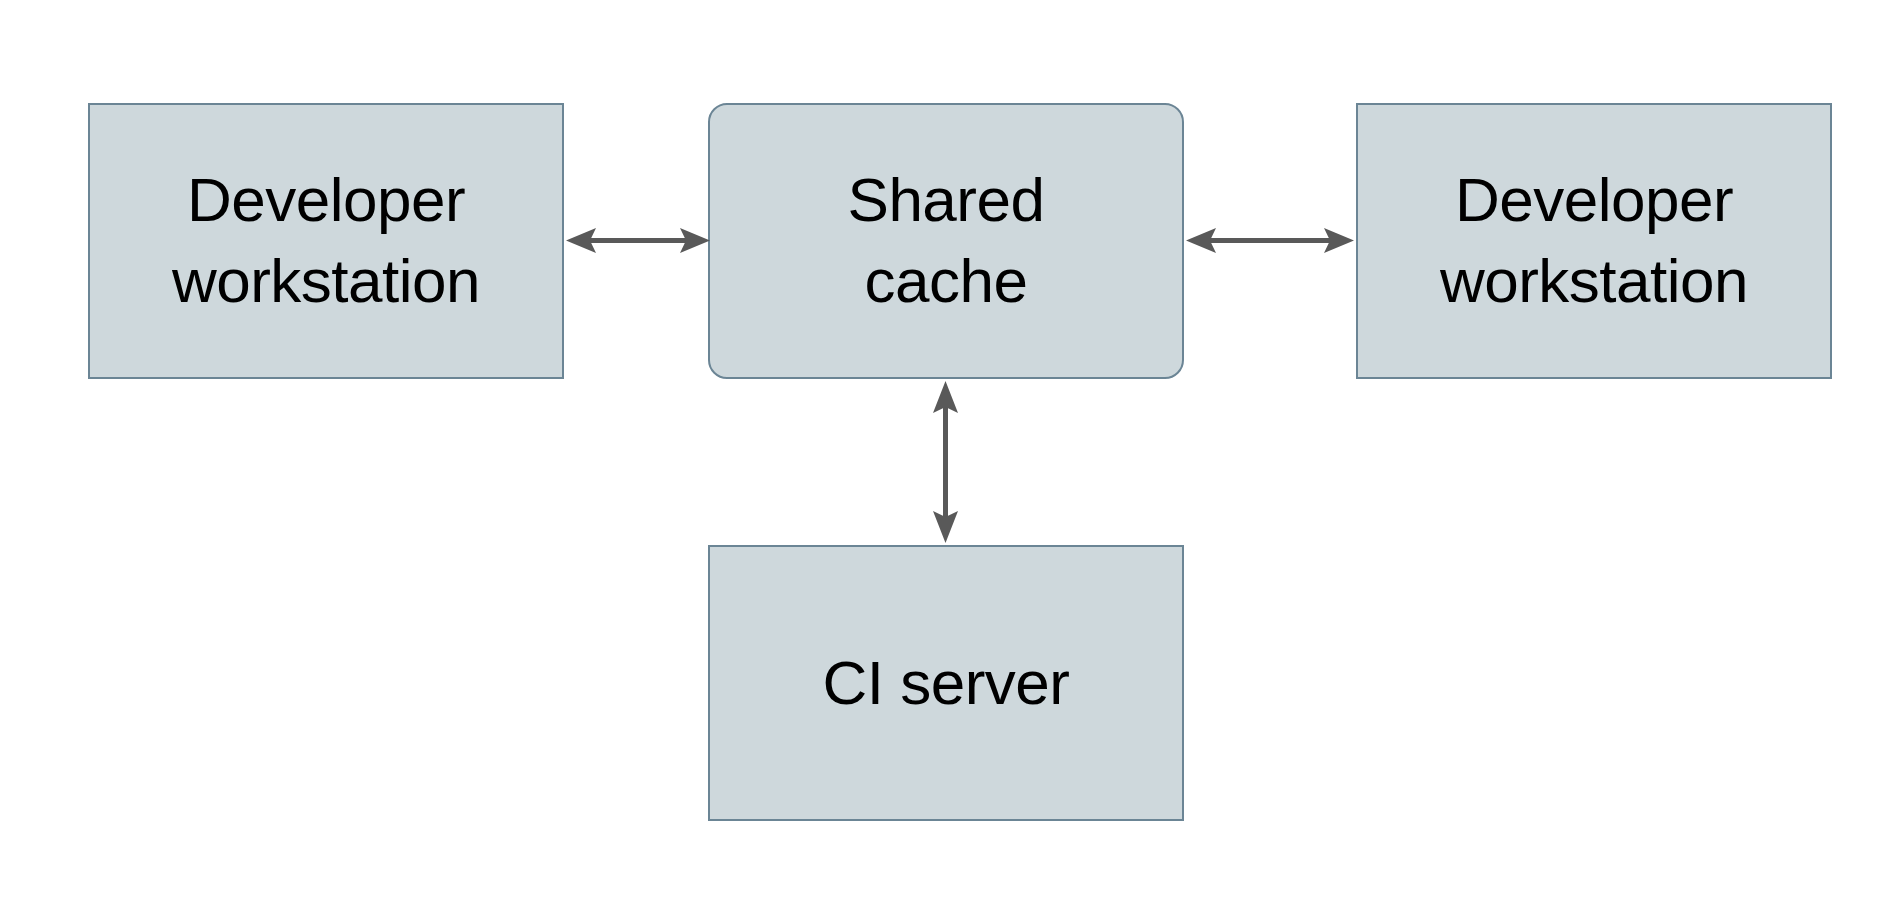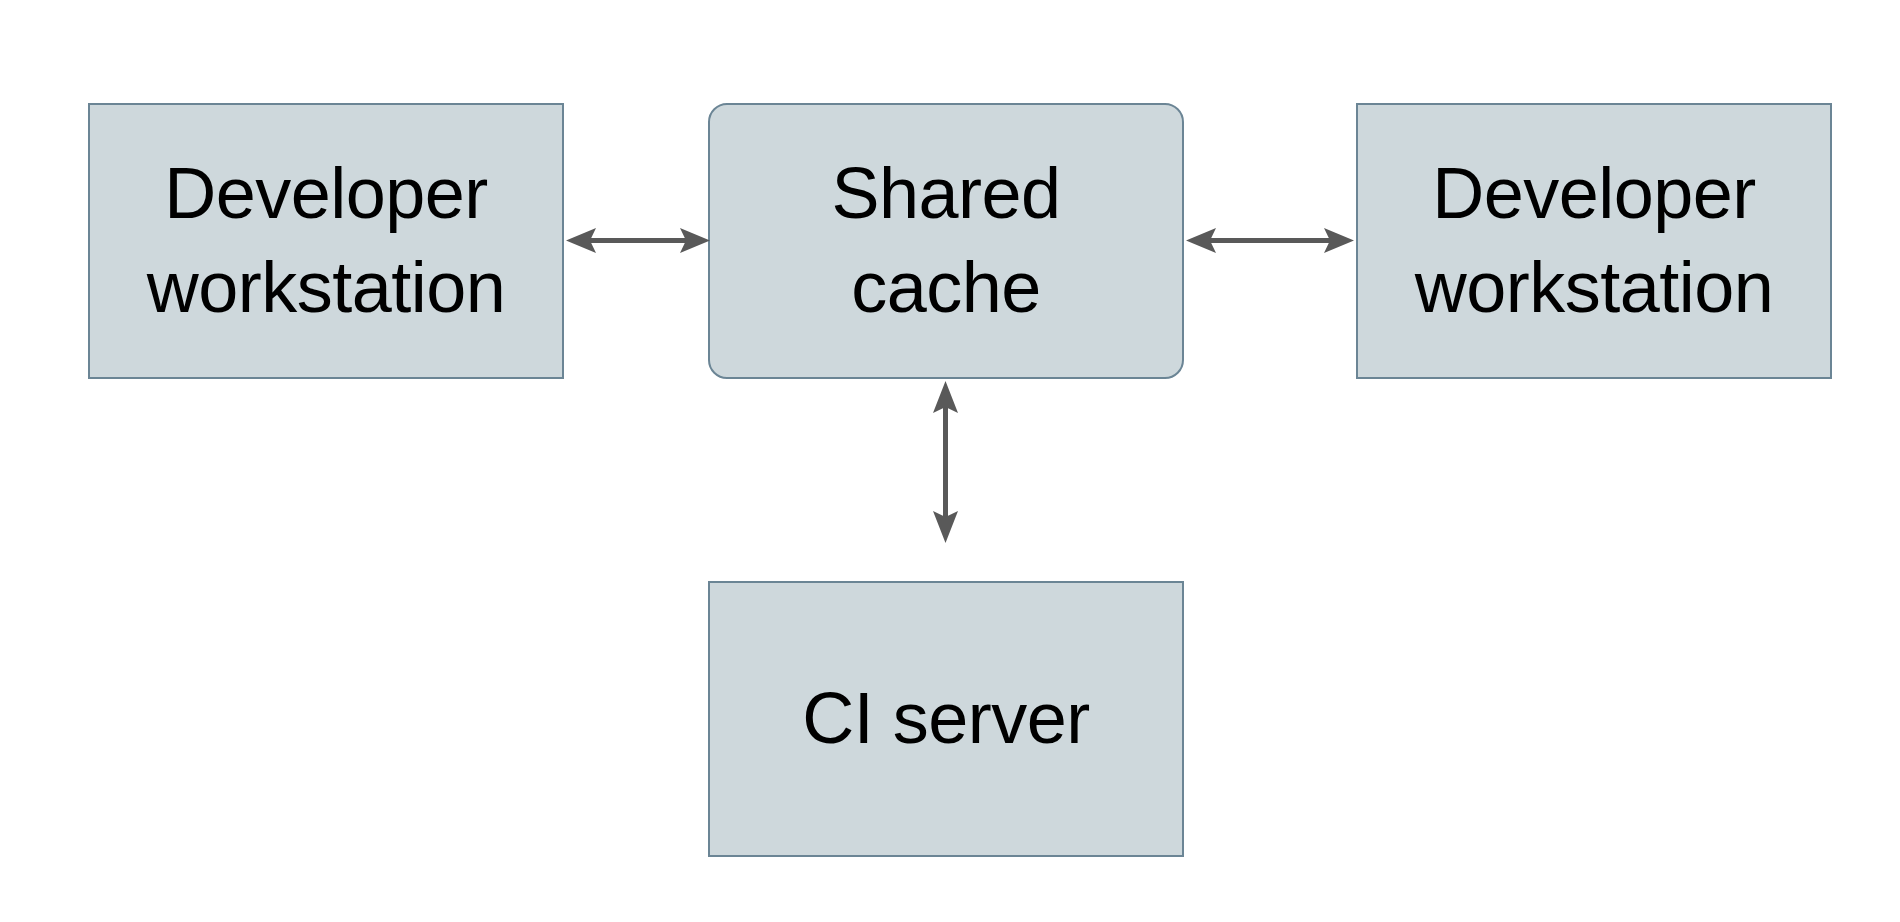--- a/index.html
+++ b/index.html
@@ -20,21 +20,21 @@
     box-sizing: border-box;
     background: #ced8dc;
     border: 2px solid #6b8595;
     display: flex;
     align-items: center;
     justify-content: center;
     text-align: center;
   }
   .node-label {
     color: #000000;
-    font-size: 72px;
+    font-size: 62px;
     line-height: 1.30;
     font-weight: 400;
     letter-spacing: -0.5px;
     white-space: pre-line;
     padding: 0 10px;
   }
   .edge {
     position: absolute;
     overflow: visible;
   }
@@ -56,21 +56,21 @@
   <div class="node" id="node-1" style="left:708px; top:103px; width:476px; height:276px;border-radius:19px;">
     <span class="node-label">Shared
 cache</span>
   </div>
 
   <div class="node" id="node-2" style="left:1356px; top:103px; width:476px; height:276px;">
     <span class="node-label">Developer
 workstation</span>
   </div>
 
-  <div class="node" id="node-3" style="left:708px; top:545px; width:476px; height:276px;margin-top:36px;">
+  <div class="node" id="node-3" style="left:708px; top:545px; width:476px; height:276px;">
     <span class="node-label">CI server</span>
   </div>
 
   <div class="edge" style="left:566px; top:219px; width:144px; height:44px;">
     <svg width="144" height="44" viewBox="0 0 144 44" xmlns="http://www.w3.org/2000/svg">
       <g fill="#595959" stroke="none">
         <rect x="22" y="19" width="100" height="5"></rect>
         <path d="M 0 21.5 L 30 9 L 24 21.5 L 30 34 Z"></path>
         <path d="M 144 21.5 L 114 9 L 120 21.5 L 114 34 Z"></path>
       </g>

